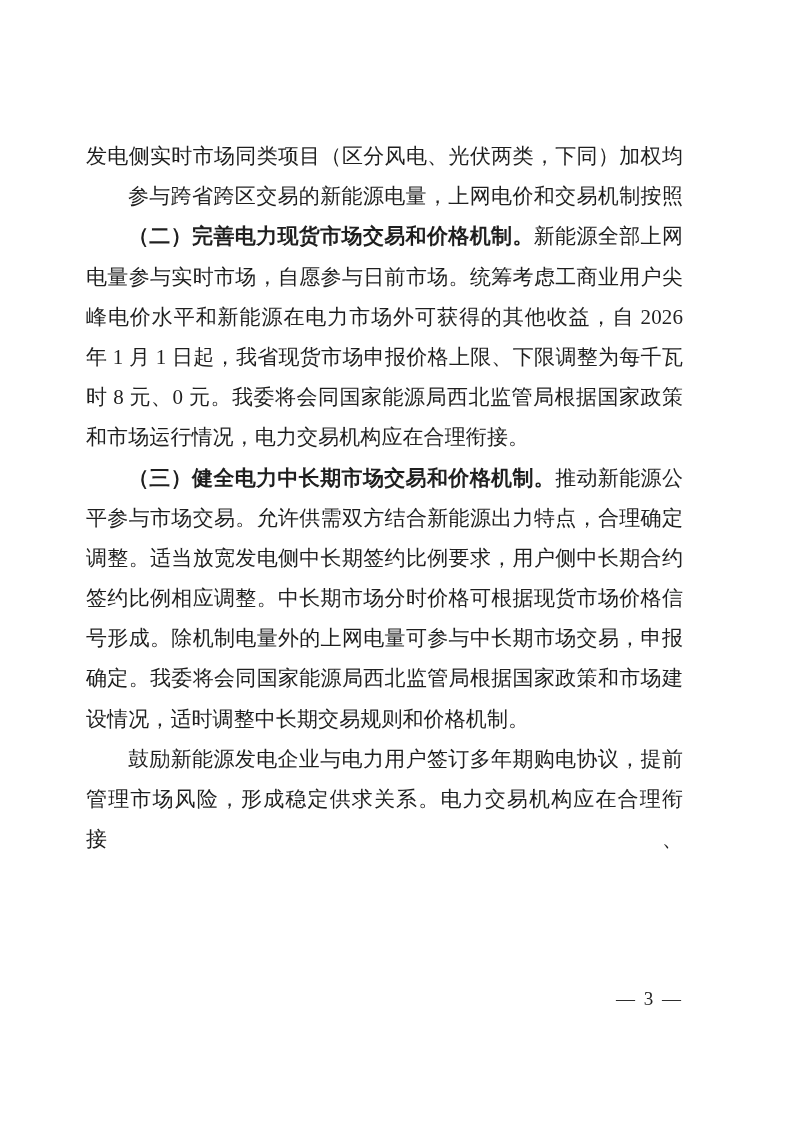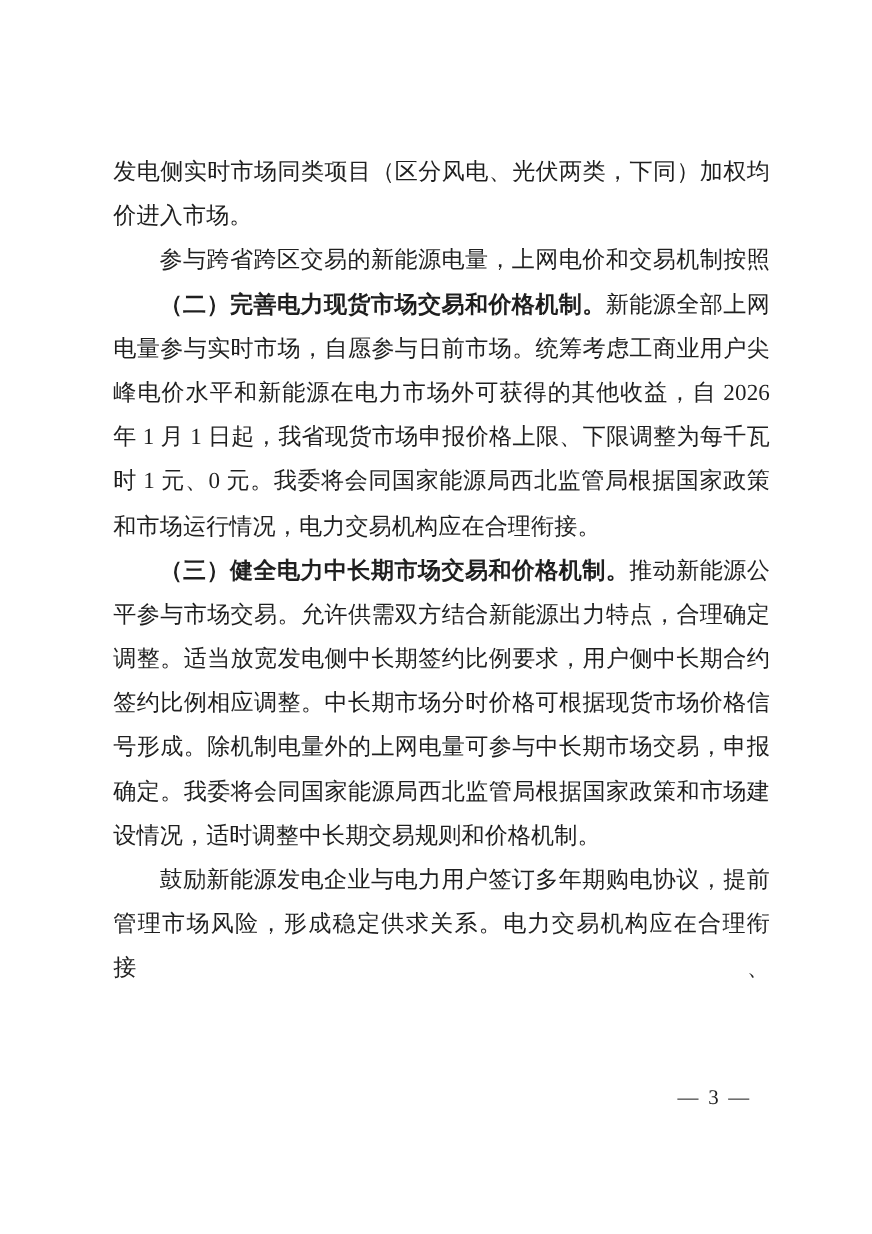--- a/index.html
+++ b/index.html
@@ -10,21 +10,21 @@
   }
   .page {
     position: relative;
     width: 793px; height: 1122px;
     background: #ffffff;
     overflow: hidden;
     color: #1f1f1f;
   }
   .doc-body {
     position: absolute;
-    left: 103px;
+    left: 86px;
     top: 136px;
     width: 597px;
   }
   .line {
     font-size: 21px;
     line-height: 40.2px;
     height: 40.2px;
     white-space: nowrap;
     color: #1f1f1f;
     letter-spacing: 0.1px;
@@ -50,27 +50,26 @@
     letter-spacing: 2px;
     color: #1f1f1f;
   }
 </style>
 </head>
 <body>
 
 <div class="page">
   <div class="doc-body">
       <div class="line full"><span class="">发电侧实时市场同类项目（区分风电、光伏两类，下同）加权均</span></div>
-      <div class="line"><span class="">价进入市场。</span></div>
       <div class="line indent full"><span class="">参与跨省跨区交易的新能源电量，上网电价和交易机制按照</span></div>
       <div class="line indent full"><span class="seg-bold">（二）完善电力现货市场交易和价格机制。</span><span class="">新能源全部上网</span></div>
       <div class="line full"><span class="">电量参与实时市场，自愿参与日前市场。统筹考虑工商业用户尖</span></div>
       <div class="line full"><span class="">峰电价水平和新能源在电力市场外可获得的其他收益，自 2026</span></div>
       <div class="line full"><span class="">年 1 月 1 日起，我省现货市场申报价格上限、下限调整为每千瓦</span></div>
-      <div class="line full"><span class="">时 1 元、0 元。我委将会同国家能源局西北监管局根据国家政策</span></div>
+      <div class="line full"><span class="">时 8 元、0 元。我委将会同国家能源局西北监管局根据国家政策</span></div>
       <div class="line"><span class="">和市场运行情况，电力交易机构应在合理衔接。</span></div>
       <div class="line indent full"><span class="seg-bold">（三）健全电力中长期市场交易和价格机制。</span><span class="">推动新能源公</span></div>
       <div class="line full"><span class="">平参与市场交易。允许供需双方结合新能源出力特点，合理确定</span></div>
       <div class="line full"><span class="">调整。适当放宽发电侧中长期签约比例要求，用户侧中长期合约</span></div>
       <div class="line full"><span class="">签约比例相应调整。中长期市场分时价格可根据现货市场价格信</span></div>
       <div class="line full"><span class="">号形成。除机制电量外的上网电量可参与中长期市场交易，申报</span></div>
       <div class="line full"><span class="">确定。我委将会同国家能源局西北监管局根据国家政策和市场建</span></div>
       <div class="line"><span class="">设情况，适时调整中长期交易规则和价格机制。</span></div>
       <div class="line indent full"><span class="">鼓励新能源发电企业与电力用户签订多年期购电协议，提前</span></div>
       <div class="line full"><span class="">管理市场风险，形成稳定供求关系。电力交易机构应在合理衔接、</span></div>

